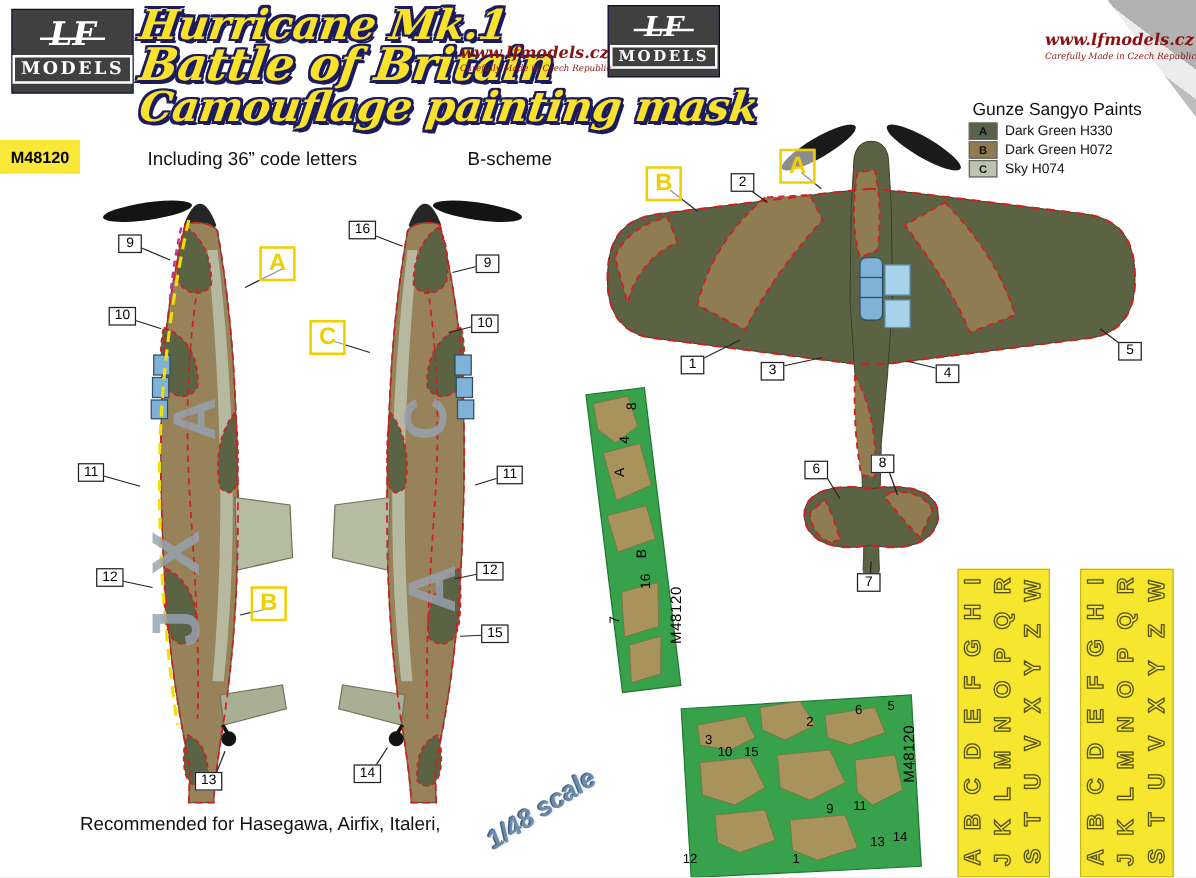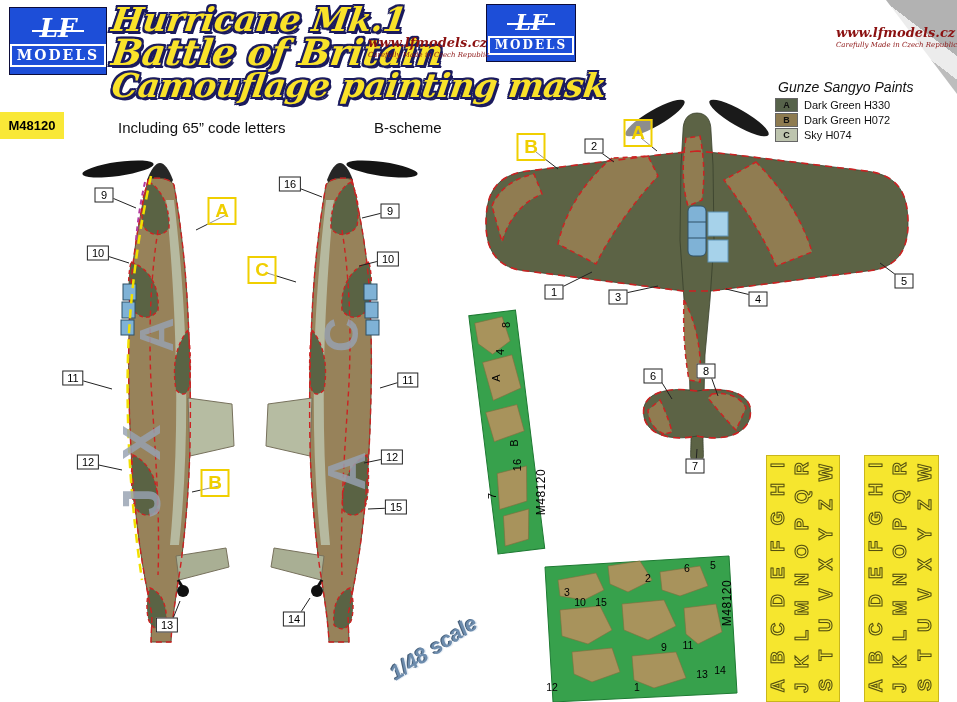--- a/index.html
+++ b/index.html
@@ -1,20 +1,20 @@
 <!DOCTYPE html>
 <html><head>
 <meta charset="utf-8">
 <style>
   html,body{margin:0;padding:0;background:#e9e9e9;}
   #canvas{position:relative;width:957px;height:702px;background:#ffffff;overflow:hidden;
           font-family:"Liberation Sans",sans-serif;}
   #artwork{position:absolute;left:0;top:0;z-index:1;}
   
-  .lf-logo{position:absolute;background:#1d4ed8;display:flex;flex-direction:column;
+  .lf-logo{position:absolute;background:#404040;display:flex;flex-direction:column;
            align-items:center;justify-content:center;z-index:4;box-shadow:0 0 0 1px #0c0c3a;}
   .logo1{left:10px;top:8px;width:96px;height:66px;}
   .logo2{left:487px;top:5px;width:88px;height:56px;}
   .lf-script{color:#fff;font-family:"DejaVu Serif",serif;font-style:italic;font-weight:bold;
              font-size:26px;line-height:1;position:relative;}
   .logo2 .lf-script{font-size:22px;}
   .lf-script::after{content:"";position:absolute;left:-8px;right:-8px;top:55%;height:2px;background:#fff;}
   .lf-models{border:2px solid #fff;color:#fff;font-family:"DejaVu Serif",serif;font-weight:bold;
              font-size:14px;letter-spacing:2px;padding:0 5px;margin-top:3px;line-height:1.3;}
   .logo2 .lf-models{font-size:12px;}
@@ -28,21 +28,21 @@
   .site-block{position:absolute;z-index:5;color:#8b1111;font-family:"DejaVu Serif",serif;
               font-style:italic;text-align:center;line-height:1.15;}
   .site-inline{left:368px;top:36px;width:104px;}
   .site-topright{left:836px;top:26px;width:92px;}
   .site-url{font-weight:bold;font-size:13px;white-space:nowrap;}
   .site-tag{font-size:7px;white-space:nowrap;}
   .corner{position:absolute;left:886px;top:0;width:71px;height:94px;z-index:2;
           clip-path:polygon(0 0,100% 0,100% 100%);
           background:linear-gradient(217deg,#b2b2b2 0 38%,#ececec 38% 54%,#bdbdbd 54% 100%);}
   
-  .gunze-title{position:absolute;left:778px;top:79px;font-size:14px;color:#111;z-index:3;font-style:italic;}
+  .gunze-title{position:absolute;left:778px;top:79px;font-size:14px;color:#111;z-index:3;}
   .legend{position:absolute;left:775px;top:97px;z-index:3;}
   .legend-row{display:flex;align-items:center;height:15px;}
   .swatch{width:21px;height:12px;display:flex;align-items:center;justify-content:center;
           font-size:9px;font-weight:bold;color:#101010;margin-right:6px;border:1px solid #666;}
   .legend-name{font-size:11px;color:#111;white-space:nowrap;}
   
   .product-code-box{position:absolute;left:0;top:112px;width:64px;height:27px;background:#f9e837;
           display:flex;align-items:center;justify-content:center;font-weight:bold;font-size:13px;
           color:#000;z-index:3;}
   .including{position:absolute;left:118px;top:119px;font-size:15px;color:#111;z-index:3;}
@@ -265,23 +265,24 @@
     </div>
     <div class="legend-row">
       <span class="swatch" style="background: rgb(189, 196, 174);">
           <span>C</span>
         </span>
       <span class="legend-name">Sky H074</span>
     </div>
   </div>
 
   <div class="product-code-box">M48120</div>
-  <div class="including">Including 65” code letters</div>
+  <div class="including">Including 36” code letters</div>
   <div class="scheme">B-scheme</div>
   <div class="recommended">
+    <div>Recommended for Hasegawa, Airfix, Italeri,</div>
   </div>
   <div class="scale-text">1/48 scale</div>
 
   <div id="overlay">
       <div class="num-box" style="left: 104px; top: 195px;">9</div>
       <div class="num-box" style="left: 290px; top: 184px;">16</div>
       <div class="num-box" style="left: 390px; top: 211px;">9</div>
       <div class="num-box" style="left: 98px; top: 253px;">10</div>
       <div class="num-box" style="left: 388px; top: 259px;">10</div>
       <div class="num-box" style="left: 73px; top: 378px;">11</div>

